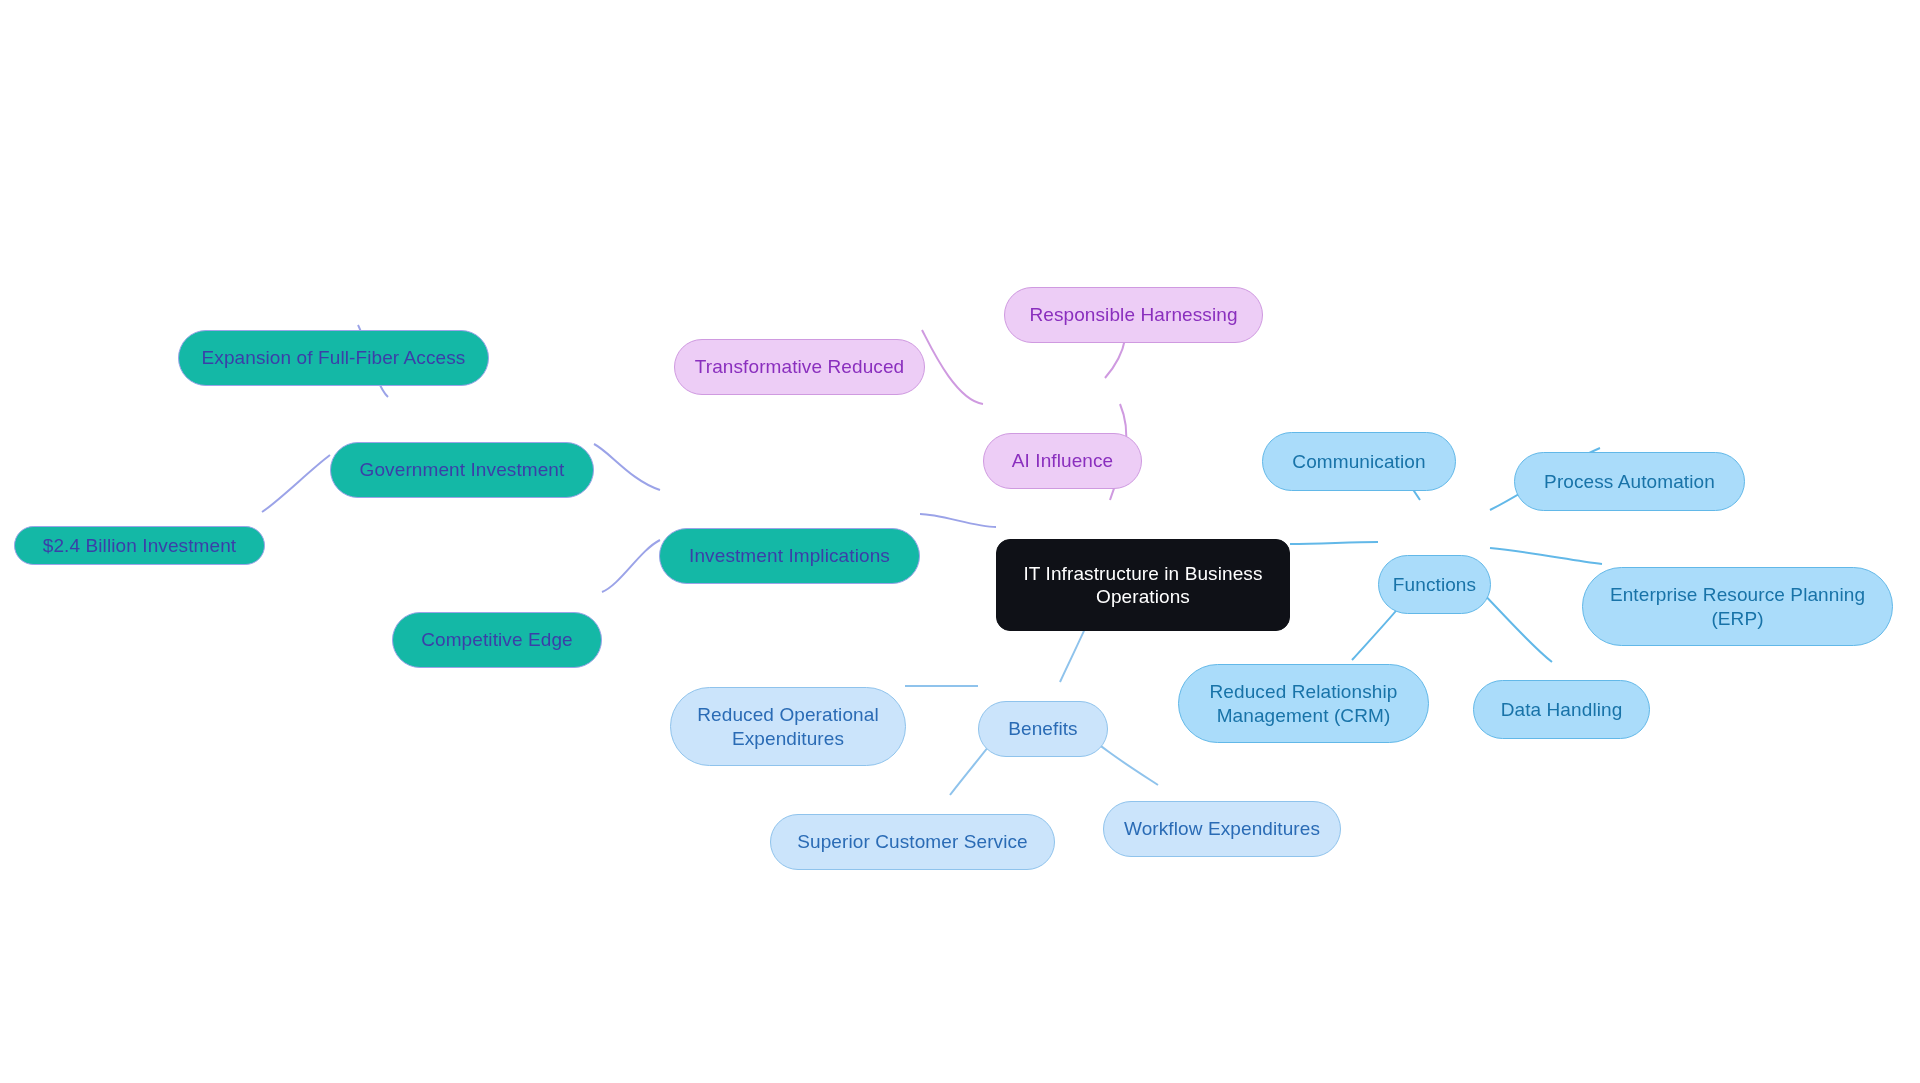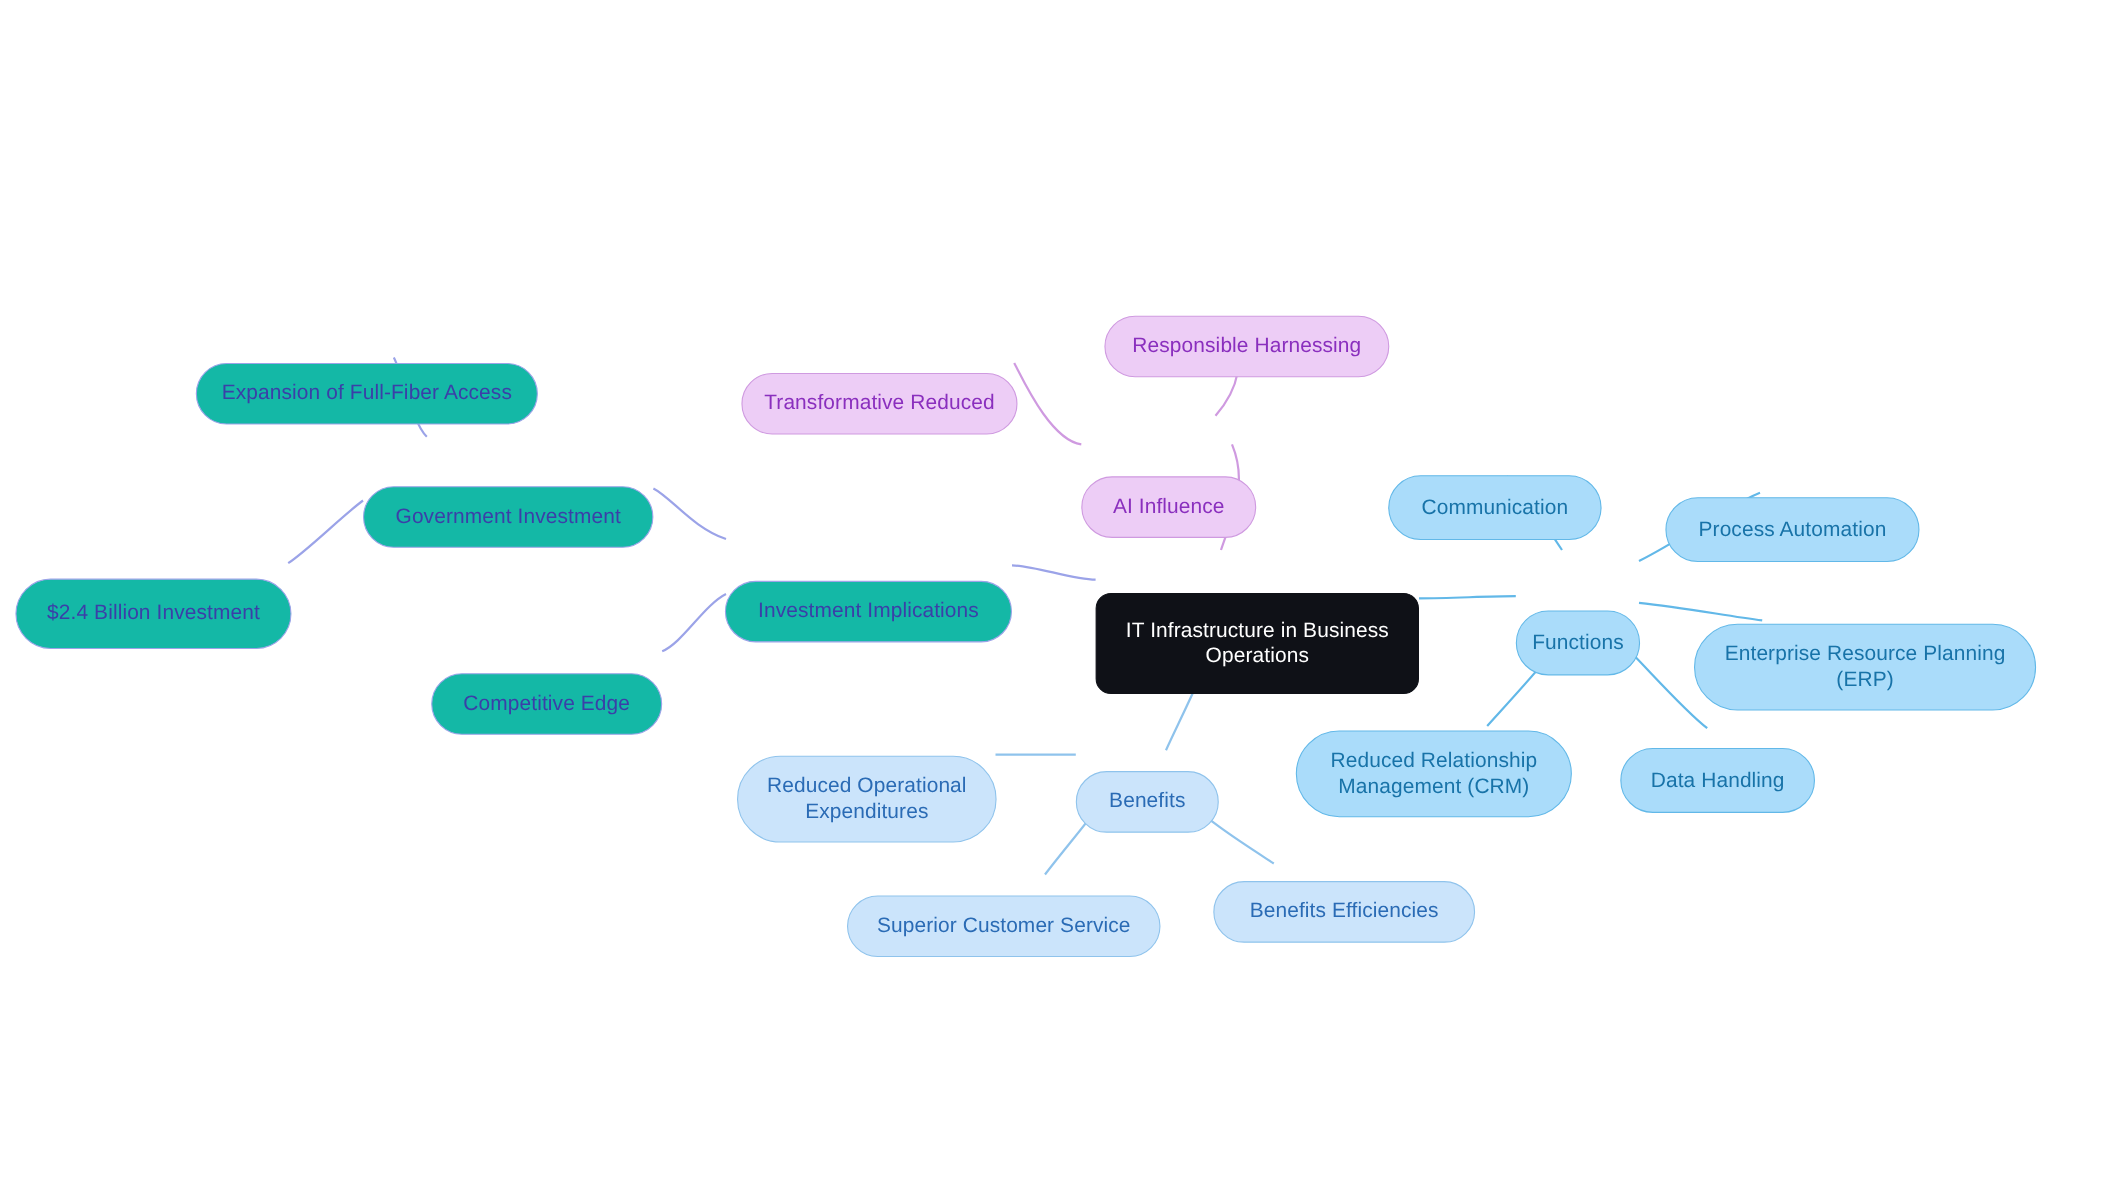--- a/index.html
+++ b/index.html
@@ -119,40 +119,40 @@
   <div class="node node-purple" style="left:1004px; top:245px; width:259px; height:56px;">Responsible Harnessing</div>
 
   <div class="node node-purple" style="left:674px; top:297px; width:251px; height:56px;">Transformative Reduced</div>
 
   <div class="node node-periwinkle" style="left:659px; top:486px; width:261px; height:56px;">Investment Implications</div>
 
   <div class="node node-periwinkle" style="left:330px; top:400px; width:264px; height:56px;">Government Investment</div>
 
   <div class="node node-periwinkle" style="left:178px; top:288px; width:311px; height:56px;">Expansion of Full-Fiber Access</div>
 
-  <div class="node node-periwinkle" style="left:14px; top:484px; width:251px; height:64px;">$2.4 Billion Investment</div>
+  <div class="node node-periwinkle" style="left:14px; top:484px; width:251px; height:39px;">$2.4 Billion Investment</div>
 
   <div class="node node-periwinkle" style="left:392px; top:570px; width:210px; height:56px;">Competitive Edge</div>
 
   <div class="node node-skyblue" style="left:1378px; top:513px; width:113px; height:59px;">Functions</div>
 
   <div class="node node-skyblue" style="left:1262px; top:390px; width:194px; height:59px;">Communication</div>
 
   <div class="node node-skyblue" style="left:1514px; top:410px; width:231px; height:59px;">Process Automation</div>
 
-  <div class="node node-skyblue" style="left:1540px; top:525px; width:311px; height:79px;">Enterprise Resource Planning
+  <div class="node node-skyblue" style="left:1582px; top:525px; width:311px; height:79px;">Enterprise Resource Planning
 (ERP)</div>
 
   <div class="node node-skyblue" style="left:1473px; top:638px; width:177px; height:59px;">Data Handling</div>
 
   <div class="node node-skyblue" style="left:1178px; top:622px; width:251px; height:79px;">Reduced Relationship
 Management (CRM)</div>
 
   <div class="node node-paleblue" style="left:978px; top:659px; width:130px; height:56px;">Benefits</div>
 
   <div class="node node-paleblue" style="left:670px; top:645px; width:236px; height:79px;">Reduced Operational
 Expenditures</div>
 
   <div class="node node-paleblue" style="left:770px; top:772px; width:285px; height:56px;">Superior Customer Service</div>
 
-  <div class="node node-paleblue" style="left:1103px; top:759px; width:238px; height:56px;">Benefits Efficiencies</div>
+  <div class="node node-paleblue" style="left:1103px; top:759px; width:238px; height:56px;">Workflow Expenditures</div>
 
 </div>
 
 </body></html>

